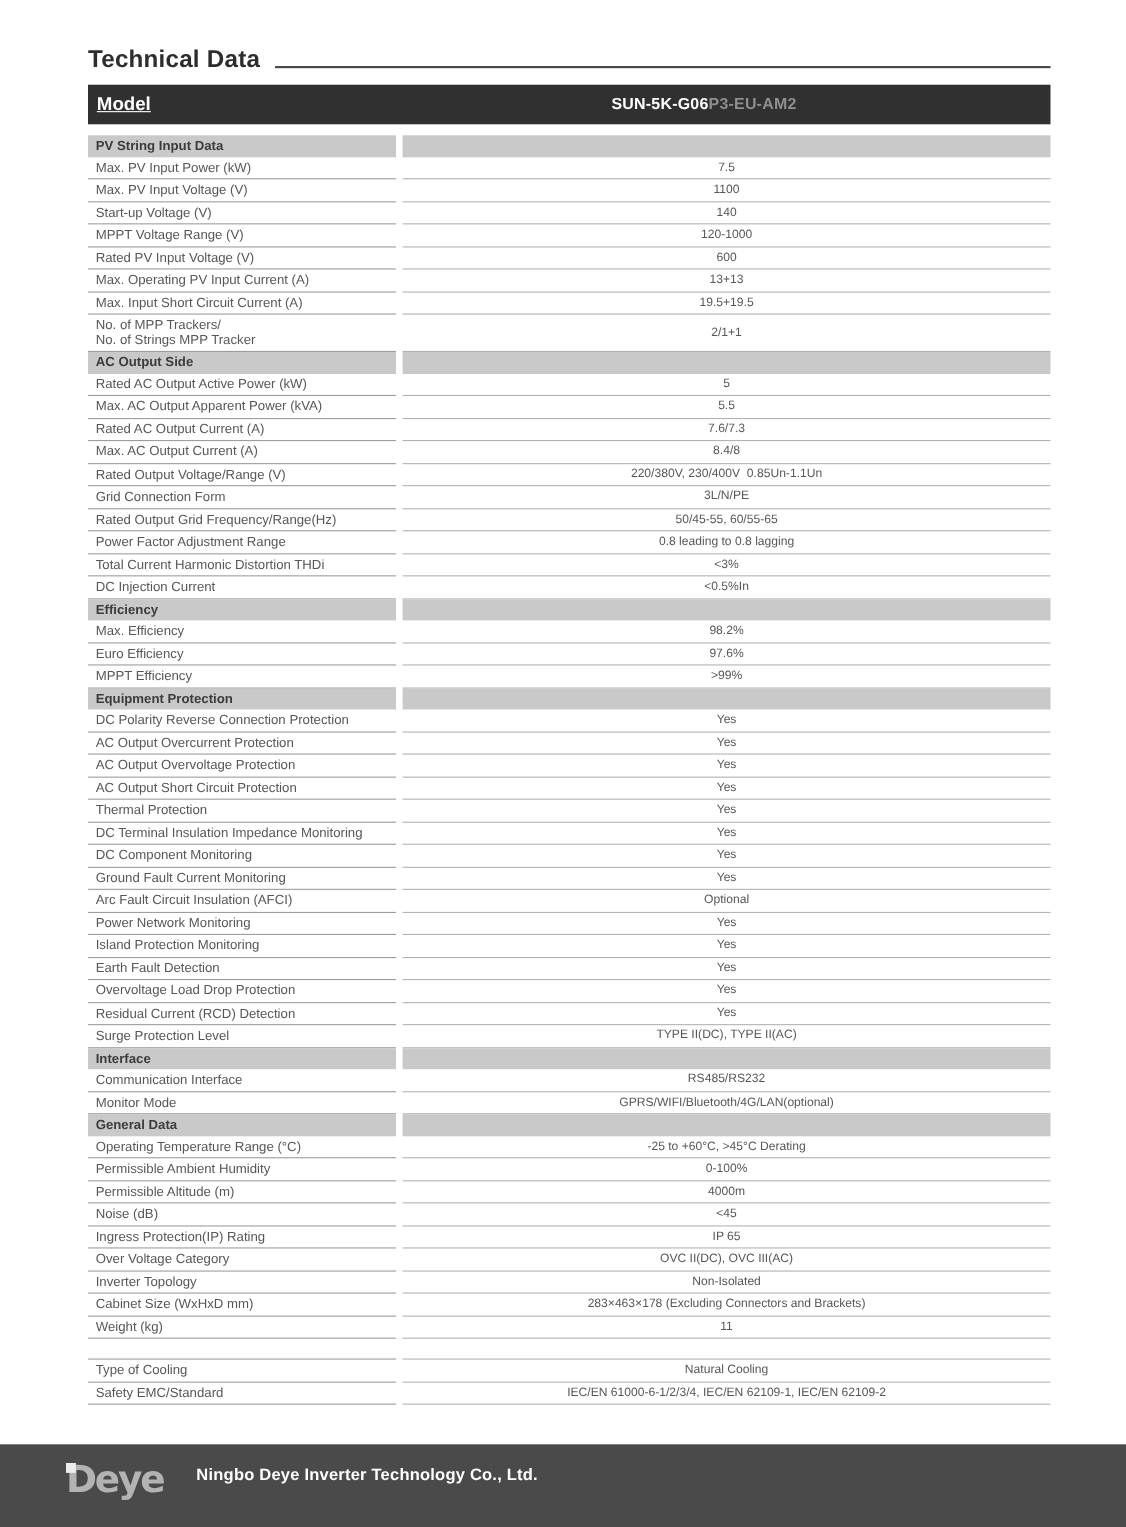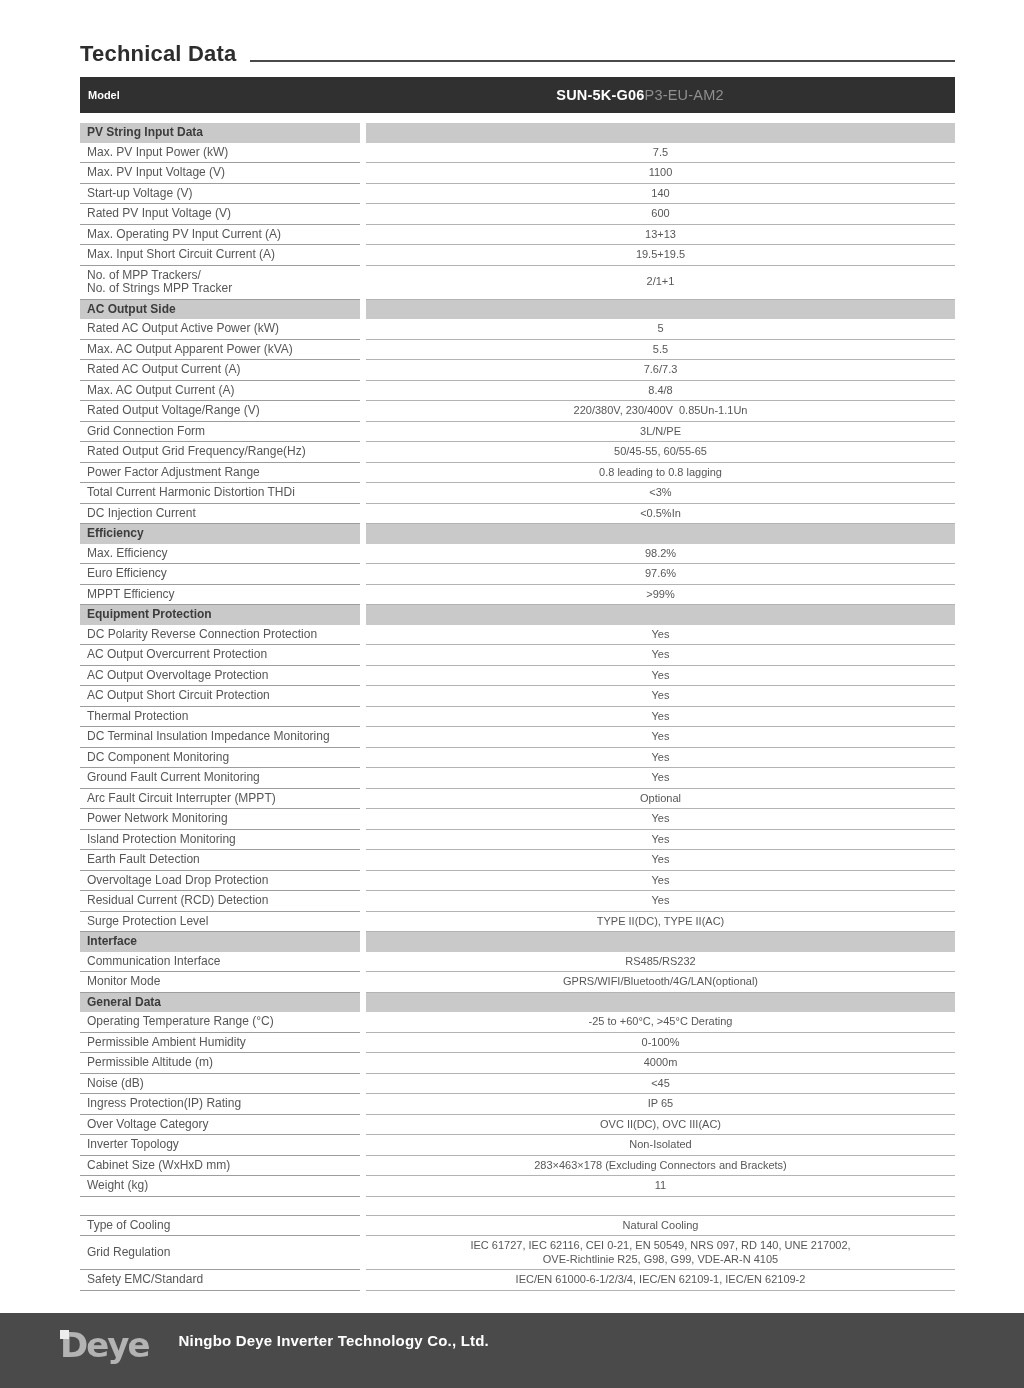--- a/index.html
+++ b/index.html
@@ -19,24 +19,24 @@
     font-size: 22px; font-weight: bold; color: #2d2d2d;
     letter-spacing: 0.2px; white-space: nowrap; line-height: 25px;
   }
   .title-rule { flex: 1; height: 0; border-bottom: 2px solid #4a4a4a; margin-bottom: 4px; }
 
   
   .model-bar {
     margin-top: 11px; height: 36px; background: #303030;
     display: flex; align-items: center;
   }
-  .model-label { width: 245px; padding-left: 8px; color: #ffffff; font-weight: bold; font-size: 11px; }
+  .model-label { width: 245px; padding-left: 8px; color: #ffffff; font-weight: bold; font-size: 17px; text-decoration: underline; }
   .model-value { flex: 1; text-align: center; font-size: 14.5px; letter-spacing: 0.2px; }
   .model-prefix { color: #ffffff; font-weight: 600; }
-  .model-suffix { color: #8f8f8f; font-weight: 400; }
+  .model-suffix { color: #8f8f8f; font-weight: 700; }
 
   
   .spec-table { margin-top: 10px; }
   .t-row { display: flex; min-height: 20px; }
   .cell-label {
     width: 280px; padding: 3px 4px 3px 7px; margin-right: 6px;
     border-bottom: 1px solid #9d9d9d;
     font-size: 12px; color: #575757; line-height: 13.5px;
     display: flex; align-items: center; white-space: pre-line;
   }
@@ -106,20 +106,24 @@
         </div>
         <div class="t-row">
           <div class="cell-label">Max. PV Input Voltage (V)</div>
           <div class="cell-value">1100</div>
         </div>
         <div class="t-row">
           <div class="cell-label">Start-up Voltage (V)</div>
           <div class="cell-value">140</div>
         </div>
         <div class="t-row">
+          <div class="cell-label">MPPT Voltage Range (V)</div>
+          <div class="cell-value">120-1000</div>
+        </div>
+        <div class="t-row">
           <div class="cell-label">Rated PV Input Voltage (V)</div>
           <div class="cell-value">600</div>
         </div>
         <div class="t-row">
           <div class="cell-label">Max. Operating PV Input Current (A)</div>
           <div class="cell-value">13+13</div>
         </div>
         <div class="t-row">
           <div class="cell-label">Max. Input Short Circuit Current (A)</div>
           <div class="cell-value">19.5+19.5</div>
@@ -219,21 +223,21 @@
         </div>
         <div class="t-row">
           <div class="cell-label">DC Component Monitoring</div>
           <div class="cell-value">Yes</div>
         </div>
         <div class="t-row">
           <div class="cell-label">Ground Fault Current Monitoring</div>
           <div class="cell-value">Yes</div>
         </div>
         <div class="t-row">
-          <div class="cell-label">Arc Fault Circuit Interrupter (MPPT)</div>
+          <div class="cell-label">Arc Fault Circuit Insulation (AFCI)</div>
           <div class="cell-value">Optional</div>
         </div>
         <div class="t-row">
           <div class="cell-label">Power Network Monitoring</div>
           <div class="cell-value">Yes</div>
         </div>
         <div class="t-row">
           <div class="cell-label">Island Protection Monitoring</div>
           <div class="cell-value">Yes</div>
         </div>
@@ -305,25 +309,20 @@
           <div class="cell-label">Weight (kg)</div>
           <div class="cell-value">11</div>
         </div>
         <div class="t-row spacer">
           <div class="cell-label"></div>
           <div class="cell-value"></div>
         </div>
         <div class="t-row">
           <div class="cell-label">Type of Cooling</div>
           <div class="cell-value">Natural Cooling</div>
-        </div>
-        <div class="t-row">
-          <div class="cell-label">Grid Regulation</div>
-          <div class="cell-value">IEC 61727, IEC 62116, CEI 0-21, EN 50549, NRS 097, RD 140, UNE 217002,
-OVE-Richtlinie R25, G98, G99, VDE-AR-N 4105</div>
         </div>
         <div class="t-row">
           <div class="cell-label">Safety EMC/Standard</div>
           <div class="cell-value">IEC/EN 61000-6-1/2/3/4, IEC/EN 62109-1, IEC/EN 62109-2</div>
         </div>
       </div>
 
   </div>
 
   <div class="footer">

